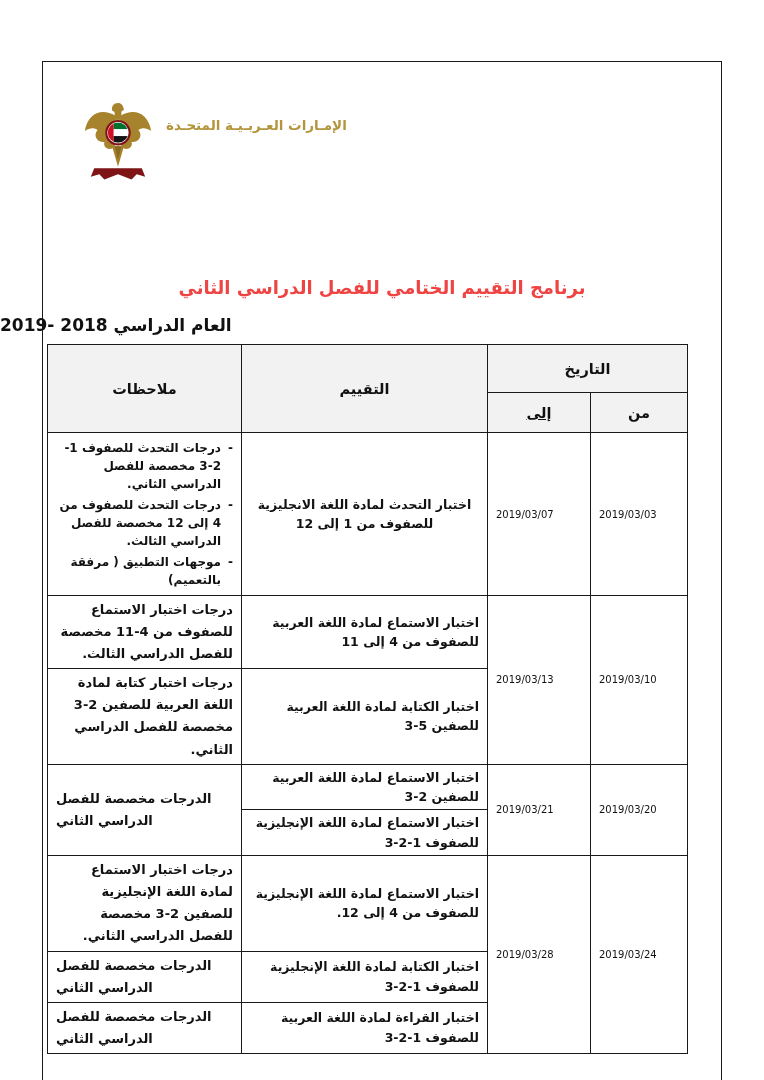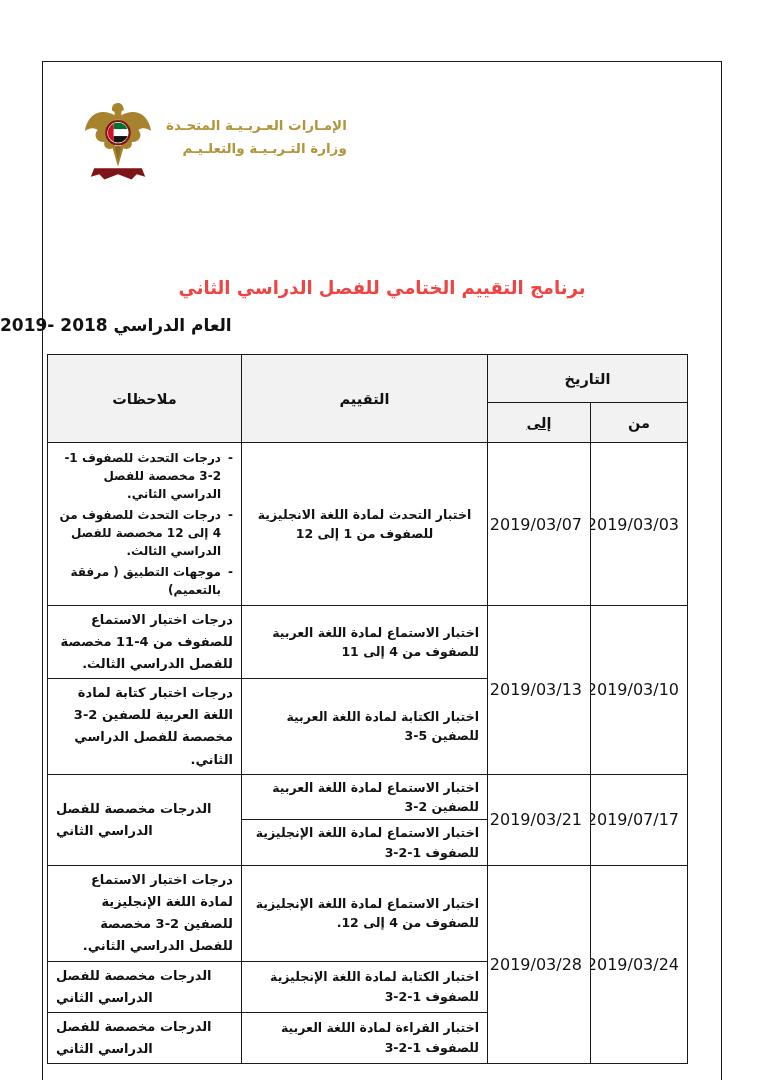--- a/index.html
+++ b/index.html
@@ -8,31 +8,31 @@
   .page { position:relative; width:764px; height:1080px; background:#ffffff; overflow:hidden;margin-top:36px; }
   .frame { position:absolute; left:42px; top:25px; width:680px; height:1031px; border:1.5px solid #1a1a1a; }
 
   .logo-row { position:absolute; left:84px; top:64px; display:flex; direction:ltr; align-items:flex-start; gap:14px; }
   .emblem { flex:0 0 auto; }
   .ministry-text { direction:rtl; text-align:right; color:#b3953c; font-weight:bold; font-size:13.5px; line-height:23px; padding-top:14px; }
 
   .title { position:absolute; left:0; right:0; top:241px; text-align:center; font-size:18px; font-weight:bold; color:#ef4444; }
   .subtitle { position:absolute; left:0; right:0; top:279px; text-align:left; font-size:17px; font-weight:bold; color:#111; }
 
-  table.assess { position:absolute; left:47px; top:318px; width:640px; border-collapse:collapse; table-layout:fixed; color:#111; border:1.5px solid #1a1a1a; }
+  table.assess { position:absolute; left:47px; top:308px; width:640px; border-collapse:collapse; table-layout:fixed; color:#111; border:1.5px solid #1a1a1a; }
   table.assess td { border:1px solid #1a1a1a; vertical-align:middle; padding:3px 8px; overflow:hidden; }
   .th { background:#f2f2f2; font-weight:bold; font-size:14.5px; text-align:center; }
   .underline { text-decoration:underline; }
   tr.h1 { height:48px; }  tr.h2 { height:40px; }
   tr.g1  { height:130px; }
   tr.g2a { height:56px; } tr.g2b { height:63px; }
   tr.g3a { height:45px; } tr.g3b { height:40px; }
   tr.g4a { height:60px; } tr.g4b { height:45px; } tr.g4c { height:35px; }
 
-  .date { text-align:center; font-size:16px; }
+  .date { text-align:left; font-size:10px; }
   .assess-cell { font-weight:bold; font-size:12.5px; text-align:right; line-height:1.55; padding:4px 10px; }
   .assess-cell.center { text-align:center; }
 
   .notes-b { font-weight:bold; font-size:12px; line-height:1.5; padding:6px 8px; }
   .bullet { display:flex; gap:7px; margin:3px 0; }
   .dash { flex:0 0 auto; }
 
   .notes-sm { font-weight:bold; font-size:13px; line-height:1.7; text-align:right; padding:4px 9px; }
   .notes-sm.centered { text-align:left; }
 </style>
@@ -60,21 +60,20 @@
         <rect x="35" y="26" width="17" height="8" fill="#00732f"></rect>
         <rect x="35" y="34" width="17" height="8" fill="#ffffff"></rect>
         <rect x="35" y="42" width="17" height="8" fill="#141414"></rect>
       </g>
       <path d="M33 54 L40 78 L47 54 Z" fill="#a8832e"></path>
       <path d="M36 54 L40 70 L44 54 Z" fill="#8a6a22"></path>
       <path d="M12 80 L68 80 L72 90 L62 87 L56 93 L40 87 L24 93 L18 87 L8 90 Z" fill="#7e1416"></path>
     </svg>
     <div class="ministry-text">
       <div>الإمـارات العـربـيـة المتحـدة</div>
-      <div>وزارة التـربـيـة والتعلـيـم</div>
     </div>
   </div>
 
   <div class="title">برنامج التقييم الختامي للفصل الدراسي الثاني</div>
   <div class="subtitle">العام الدراسي 2018 -2019</div>
 
   <table class="assess">
     <colgroup>
       <col style="width:97px">
       <col style="width:103px">
@@ -117,21 +116,21 @@
         <td class="date" rowspan="2">2019/03/13</td>
         <td class="assess-cell">اختبار الاستماع لمادة اللغة العربية للصفوف من 4 إلى 11</td>
         <td class="notes-sm">درجات اختبار الاستماع للصفوف من 4-11 مخصصة للفصل الدراسي الثالث.</td>
       </tr>
       <tr class="g2b">
         <td class="assess-cell">اختبار الكتابة لمادة اللغة العربية للصفين 5-3</td>
         <td class="notes-sm">درجات اختبار كتابة لمادة اللغة العربية للصفين 2-3 مخصصة للفصل الدراسي الثاني.</td>
       </tr>
 
       <tr class="g3a">
-        <td class="date" rowspan="2">2019/07/17</td>
+        <td class="date" rowspan="2">2019/03/20</td>
         <td class="date" rowspan="2">2019/03/21</td>
         <td class="assess-cell">اختبار الاستماع لمادة اللغة العربية للصفين 2-3</td>
         <td class="notes-sm centered" rowspan="2">الدرجات مخصصة للفصل الدراسي الثاني</td>
       </tr>
       <tr class="g3b">
         <td class="assess-cell">اختبار الاستماع لمادة اللغة الإنجليزية للصفوف 1-2-3</td>
       </tr>
 
       <tr class="g4a">
         <td class="date" rowspan="3">2019/03/24</td>

